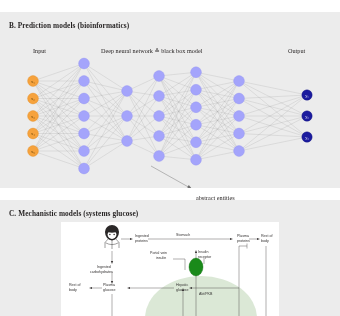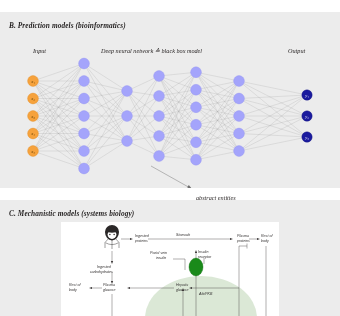--- a/index.html
+++ b/index.html
@@ -12,21 +12,20 @@
     height: 316px;
     overflow: hidden;
     font-family: "Liberation Serif", serif;
     color: #231f20;
   }
   .figure-root {
     position: relative;
     width: 340px;
     height: 316px;
     background: #ffffff;
-    font-style: italic;
   }
   
   .panel {
     position: absolute;
     left: 0;
     width: 340px;
     background: #ececec;
   }
   #panel-b { top: 12px; height: 176px; }
   #panel-c { top: 200px; height: 116px; }
@@ -305,21 +304,21 @@
           <text x="307" y="126.7" text-anchor="middle" class="nn-label-light">y₃</text>
         </g>
       <g>
         <line class="nn-arrow" x1="151" y1="154" x2="192" y2="177"></line>
         <polygon points="192,177 187.2,175.6 188.8,172.9" fill="#6d6d6d"></polygon>
       </g>
     </svg>
   </div>
 
   <div class="panel" id="panel-c">
-    <div class="panel-title">C. Mechanistic models (systems biology)</div>
+    <div class="panel-title">C. Mechanistic models (systems glucose)</div>
   </div>
 
   <div id="mech-wrap">
     <svg id="mech-svg" viewBox="0 0 218 94">
 
       <ellipse class="mech-cell" cx="140" cy="96" rx="56" ry="42"></ellipse>
 
       <g>
         <path class="person-ink" d="M44 10 a7 7 0 0 1 14 0 a7 8.5 0 0 1 -14 0 z"></path>
         <circle cx="51" cy="12.5" r="4.4" fill="#ffffff"></circle>

